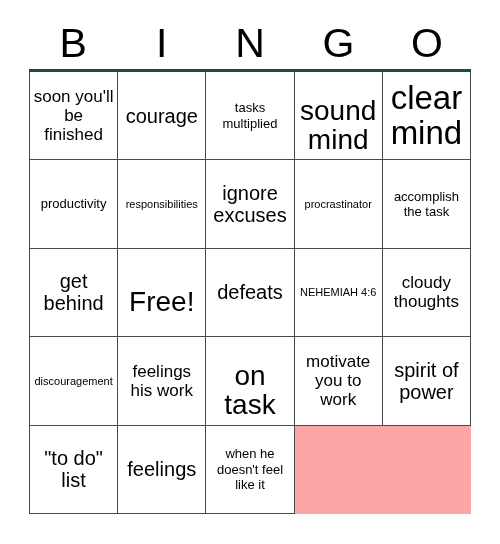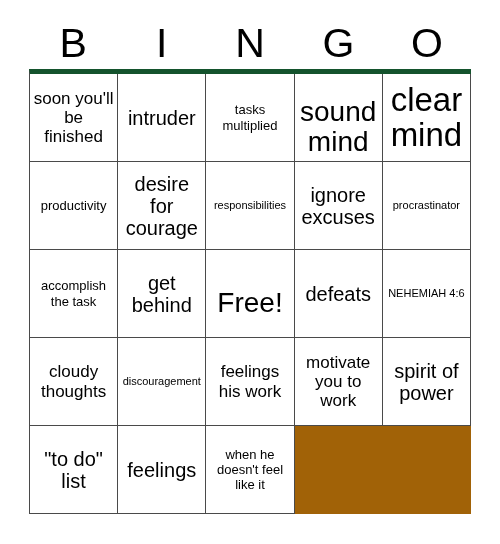--- a/index.html
+++ b/index.html
@@ -48,24 +48,24 @@
   
   .grid {
     position: absolute;
     left: 29px;
     top: 69px;
     width: 442px;
     height: 445px;
     display: grid;
     grid-template-columns: repeat(5, 1fr);
     grid-template-rows: repeat(5, 1fr);
-    border-top: 5px solid #14532d;
+    border-top: 3px solid #14532d;
     border-left: 1px solid #4a4a4a;
     box-sizing: border-box;
-    background: #a16207;
+    background: #fca5a5;
   }
 
   .cell {
     border-right: 1px solid #4a4a4a;
     border-bottom: 1px solid #4a4a4a;
     box-sizing: border-box;
     display: flex;
     align-items: center;
     justify-content: center;
     text-align: center;
@@ -101,36 +101,33 @@
     <div class="header-cell">N</div>
     <div class="header-cell">G</div>
     <div class="header-cell">O</div>
   </div>
 
   <div class="grid" id="bingo-grid">
       <div class="cell fs-sm">
         <span class="cell-text">soon you'll be finished</span>
       </div>
       <div class="cell fs-md">
-        <span class="cell-text">intruder</span>
+        <span class="cell-text">courage</span>
       </div>
       <div class="cell fs-xs">
         <span class="cell-text">tasks multiplied</span>
       </div>
       <div class="cell fs-xl">
         <span class="cell-text">sound mind</span>
       </div>
       <div class="cell fs-xxl">
         <span class="cell-text">clear mind</span>
       </div>
       <div class="cell fs-xs">
         <span class="cell-text">productivity</span>
-      </div>
-      <div class="cell fs-md">
-        <span class="cell-text">desire for courage</span>
       </div>
       <div class="cell fs-xxs">
         <span class="cell-text">responsibilities</span>
       </div>
       <div class="cell fs-md">
         <span class="cell-text">ignore excuses</span>
       </div>
       <div class="cell fs-xxs">
         <span class="cell-text">procrastinator</span>
       </div>
@@ -151,20 +148,23 @@
       </div>
       <div class="cell fs-sm">
         <span class="cell-text">cloudy thoughts</span>
       </div>
       <div class="cell fs-xxs">
         <span class="cell-text">discouragement</span>
       </div>
       <div class="cell fs-sm">
         <span class="cell-text">feelings his work</span>
       </div>
+      <div class="cell fs-xl">
+        <span class="cell-text">on task</span>
+      </div>
       <div class="cell fs-sm">
         <span class="cell-text">motivate you to work</span>
       </div>
       <div class="cell fs-md">
         <span class="cell-text">spirit of power</span>
       </div>
       <div class="cell fs-md">
         <span class="cell-text">"to do" list</span>
       </div>
       <div class="cell fs-md">

